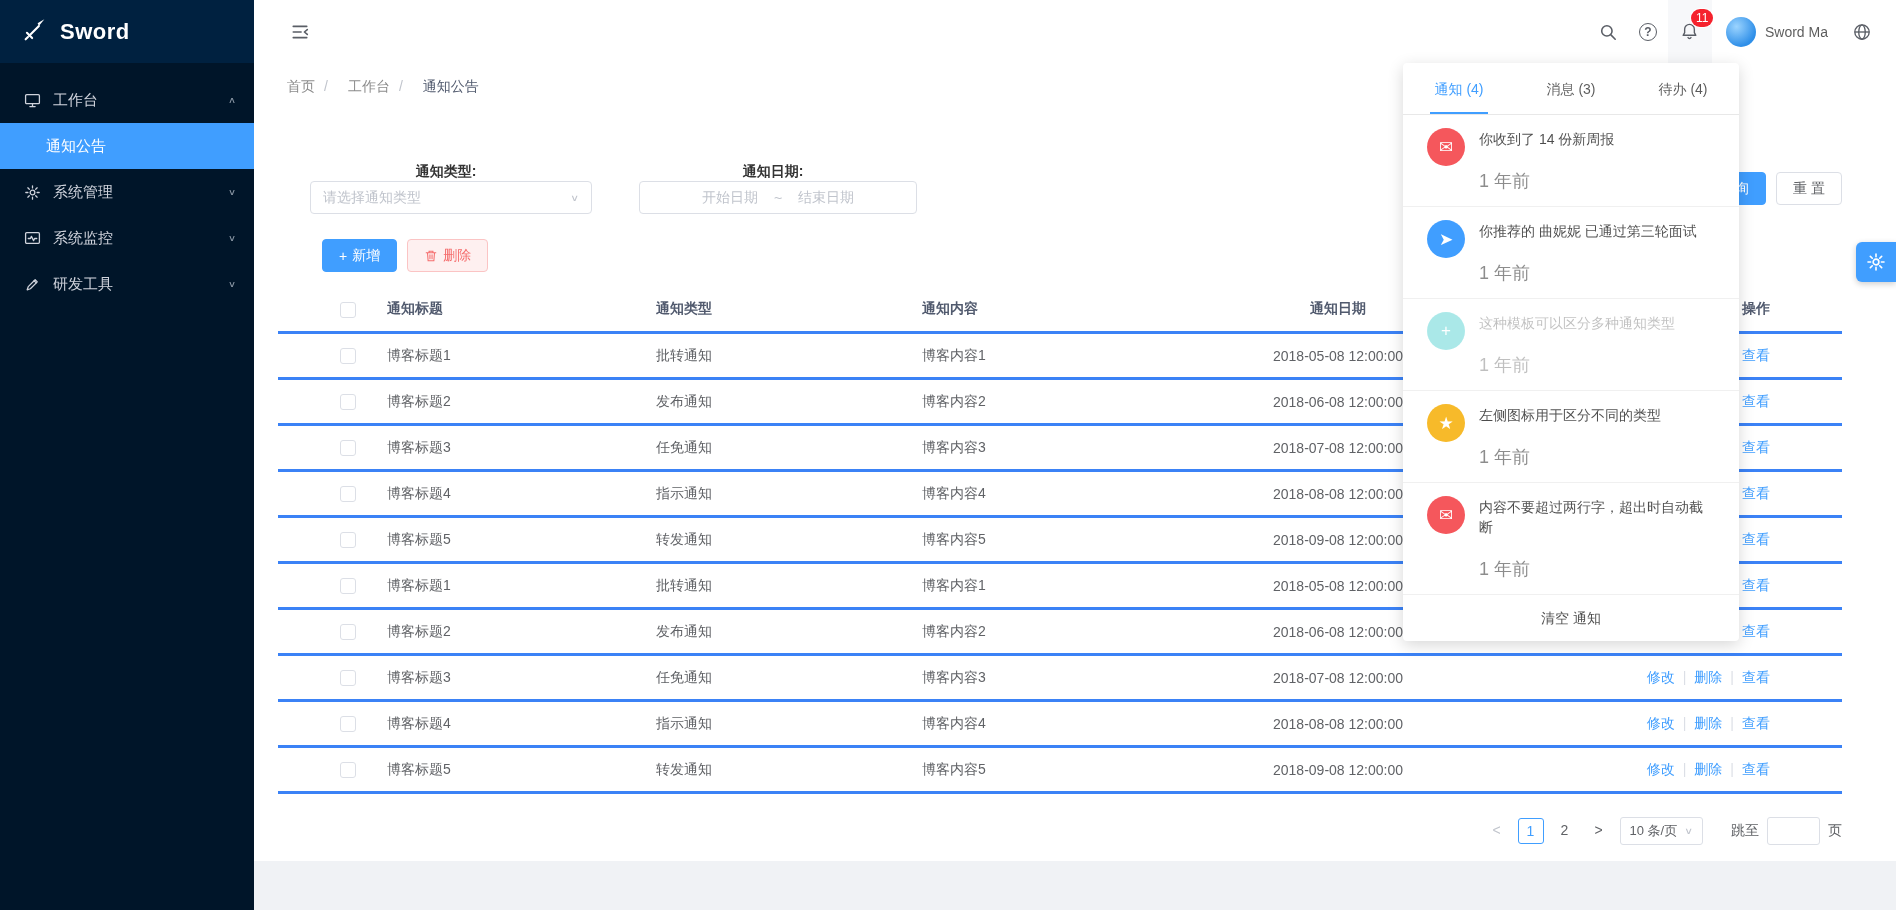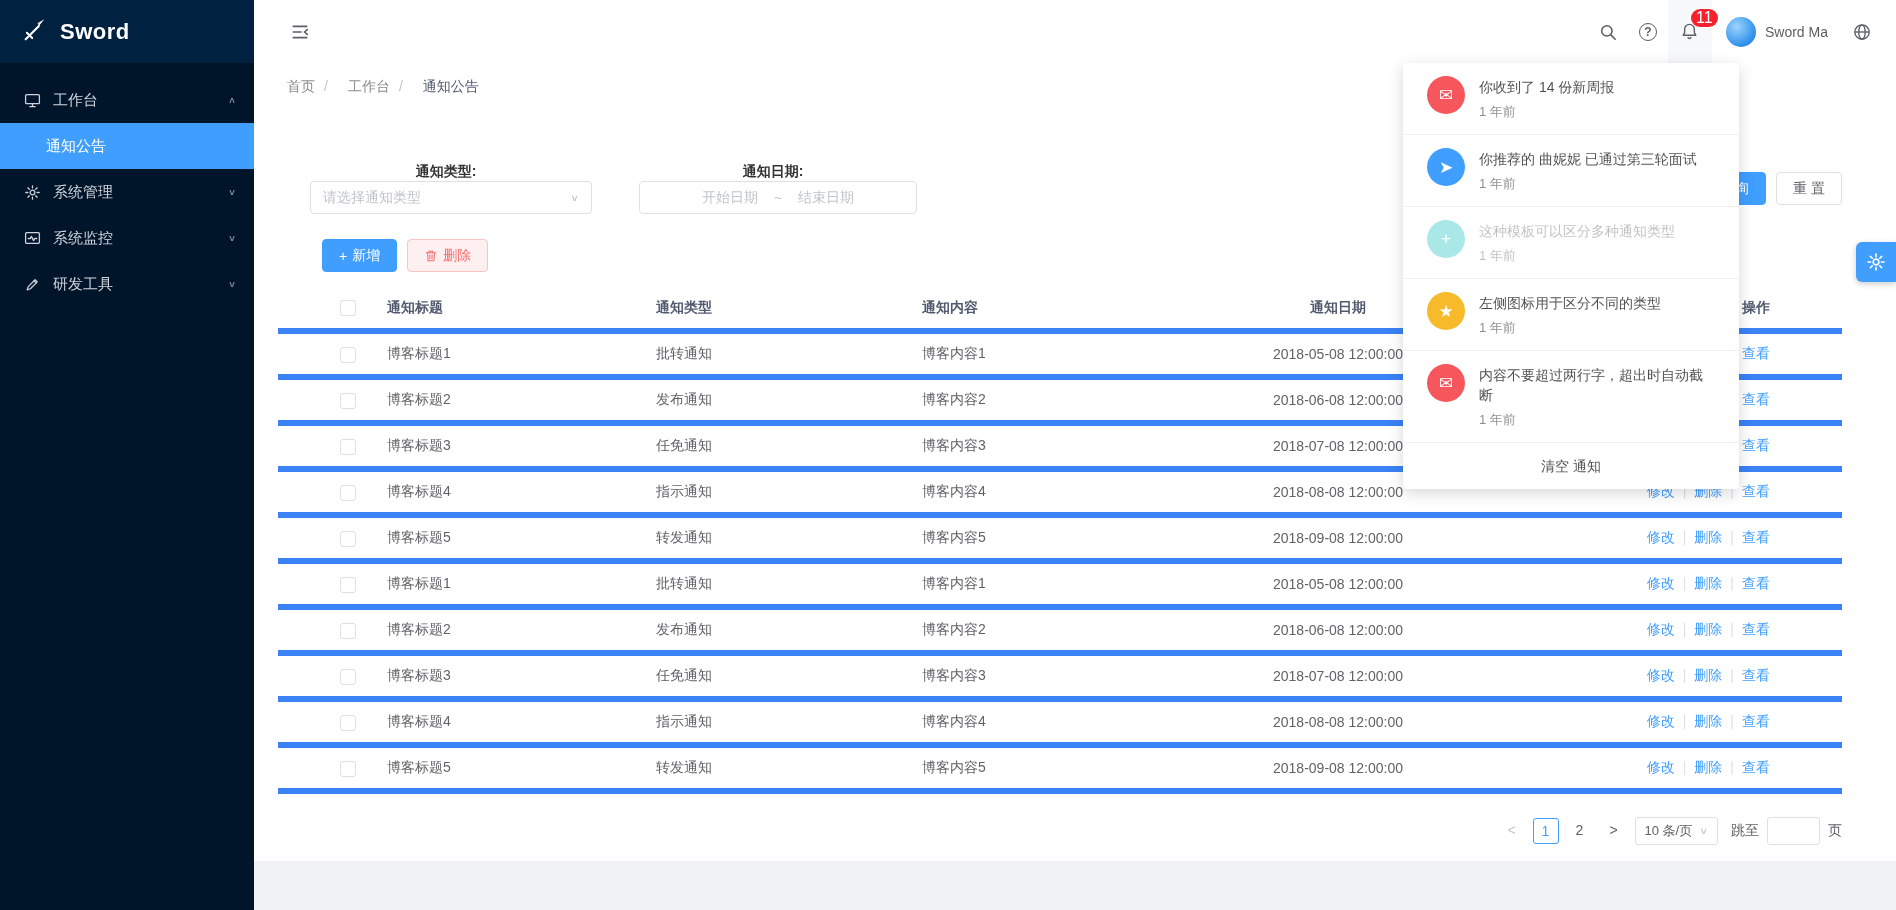--- a/index.html
+++ b/index.html
@@ -27,21 +27,21 @@
 
   
   .main { flex:1; display:flex; flex-direction:column; position:relative; background:#f0f2f5; }
   .topbar { height:63px; background:#fff; display:flex; align-items:center; padding:0 14px 0 26px; }
   .icon-btn { width:40px; height:63px; display:flex; align-items:center; justify-content:center; cursor:pointer; color:#5a5e66; }
   .icon-btn svg { width:18px; height:18px; }
   .topbar-right { margin-left:auto; display:flex; align-items:center; }
   .help-circle { width:18px; height:18px; border:1.4px solid #5a5e66; border-radius:50%; display:flex; align-items:center; justify-content:center; font-size:12px; font-weight:bold; }
   .bell-wrap { position:relative; width:44px; height:63px; display:flex; align-items:center; justify-content:center; cursor:pointer; background:#f7f8fa; color:#5a5e66; }
   .bell-wrap svg { width:19px; height:19px; }
-  .badge { position:absolute; top:9px; left:23px; min-width:20px; height:18px; line-height:18px; padding:0 5px; background: var(--badge,#f5222d); color:#fff; font-size:16px; border-radius:9px; text-align:center; box-shadow:0 0 0 1px #fff; }
+  .badge { position:absolute; top:9px; left:23px; min-width:20px; height:18px; line-height:18px; padding:0 5px; background: var(--badge,#f5222d); color:#fff; font-size:12px; border-radius:9px; text-align:center; box-shadow:0 0 0 1px #fff; }
   .user { display:flex; align-items:center; gap:9px; padding:0 14px; cursor:pointer; height:63px; }
   .avatar { width:30px; height:30px; border-radius:50%; background: radial-gradient(circle at 35% 32%, #9bd4ff, #2f8fe8 70%); }
   .username { color:rgba(0,0,0,.65); }
 
   .breadcrumb { height:47px; background:#fff; display:flex; align-items:center; padding-left:33px; color:#8c8c8c;gap:11px; }
   .crumb { cursor:pointer; }
   .crumb:not(:last-child)::after { content:"/"; margin:0 9px; color:#c0c4cc; }
   .crumb.current { color:#515a6e; cursor:default; }
 
   
@@ -59,52 +59,52 @@
   .btn { height:33px; border-radius:4px; border:1px solid transparent; font-size:14px; padding:0 16px; cursor:pointer; display:inline-flex; align-items:center; gap:5px; font-family:inherit; }
   .btn-primary { background: var(--primary,#409eff); border-color: var(--primary,#409eff); color:#fff; }
   .btn-plain { background:#fff; border-color:#dcdfe6; color:#606266; }
   .btn-danger-plain { background:#fef0f0; border-color:#fbc4c4; color: var(--danger,#f56c6c); }
   .btn .tico svg { width:14px; height:14px; display:block; }
 
   .toolbar { margin:25px 0 0 44px; display:flex; gap:10px; }
 
   
   .table { margin-top:15px; }
-  .thead, .trow { display:flex; align-items:center; padding:0 72px 0 62px; border-bottom:6px solid #3b82f6; }
+  .thead, .trow { display:flex; align-items:center; padding:0 72px 0 62px; border-bottom:3px solid #3b82f6; }
   .thead { height:47px; font-weight:bold; color:#515a6e; }
   .trow { height:46px; color:#606266; }
   .cell { white-space:nowrap; overflow:hidden; }
   .col-check { width:47px; }
   .col1 { width:269px; } .col2 { width:242px; } .col3 { width:266px;margin-left:24px; } .col4 { width:300px;text-align:center; }
   .col5 { flex:1; text-align:right; }
   .checkbox { display:inline-block; width:16px; height:16px; border:1px solid #dcdfe6; border-radius:3px; background:#fff; cursor:pointer; vertical-align:middle; }
   .action-link { color: var(--primary,#409eff); text-decoration:none; cursor:pointer; }
   .sep { color:#dcdfe6; margin:0 8px; }
 
   
   .pagination { display:flex; align-items:center; justify-content:flex-end; gap:8px; margin-top:23px; color:#606266; font-size:14px; }
   .page-btn { min-width:26px; height:26px; line-height:24px; text-align:center; cursor:pointer; border-radius:3px; }
   .page-btn.disabled { color:#c0c4cc; cursor:default; }
   .page-btn.active { border:1px solid var(--primary,#409eff); color: var(--primary,#409eff); background:#fff; }
   #page-list { display:inline-flex; gap:8px; }
   .size-select { height:28px; border:1px solid #dcdfe6; border-radius:3px; display:flex; align-items:center; gap:7px; padding:0 9px; font-size:13px; cursor:pointer; }
-  .jump-label { margin-left:5px; }
+  .jump-label { margin-left:20px; }
   .jump-input { width:53px; height:28px; border:1px solid #dcdfe6; border-radius:3px; outline:none; font-family:inherit; font-size:13px; text-align:center; }
 
   
   .notif-panel { position:absolute; left:1403px; top:63px; width:336px; background:#fff; border-radius:4px; box-shadow:0 4px 16px rgba(0,0,0,.16); z-index:60; }
   .notif-tabs { display:flex; height:52px; border-bottom:1px solid #e8e8e8; }
   .notif-tab { flex:1; text-align:center; line-height:52px; cursor:pointer; color:rgba(0,0,0,.65); position:relative; }
   .notif-tab.active { color: var(--primary,#409eff); }
   .notif-tab.active::after { content:""; position:absolute; left:50%; bottom:0; transform:translateX(-50%); width:58px; height:2px; background: var(--primary,#409eff); }
   .notif-item { display:flex; gap:14px; padding:13px 24px; border-bottom:1px solid #f0f0f0; cursor:pointer; }
   .notif-icon { flex-shrink:0; width:38px; height:38px; border-radius:50%; color:#fff; display:flex; align-items:center; justify-content:center; font-size:17px; }
   .notif-body { padding-top:1px; }
   .notif-title { color:rgba(0,0,0,.70); line-height:20px; }
-  .notif-time { color:rgba(0,0,0,.45); font-size:13px; margin-top:6px; }
+  .notif-time { color:rgba(0,0,0,.45); font-size:18px; margin-top:20px; }
   .notif-item.read .notif-title, .notif-item.read .notif-time { color:rgba(0,0,0,.25); }
   .notif-item.read .notif-icon { opacity:.4; }
   .notif-footer { height:46px; line-height:46px; text-align:center; color:rgba(0,0,0,.70); cursor:pointer; }
 
   
   .settings-fab { position:absolute; right:0; top:242px; width:40px; height:40px; background: var(--primary,#409eff); color:#fff; border-radius:6px 0 0 6px; display:flex; align-items:center; justify-content:center; cursor:pointer; z-index:55; box-shadow:0 2px 6px rgba(0,0,0,.2); }
   .settings-fab svg { width:20px; height:20px; }
 </style>
 </head>
 <body>
@@ -359,20 +359,25 @@
         <span class="jump-label">跳至</span>
         <input class="jump-input" style="">
         <span>页</span>
       </div>
 
     </section>
   </div>
 </div>
 
 <div class="notif-panel">
+  <div class="notif-tabs">
+      <div class="notif-tab active">通知 (4)</div>
+      <div class="notif-tab">消息 (3)</div>
+      <div class="notif-tab">待办 (4)</div>
+    </div>
   <div class="notif-list">
       <div class="notif-item">
         <span class="notif-icon" style="background: rgb(245, 87, 92);">✉</span>
         <div class="notif-body">
           <div class="notif-title">你收到了 14 份新周报</div>
           <div class="notif-time">1 年前</div>
         </div>
       </div>
       <div class="notif-item">
         <span class="notif-icon" style="background: rgb(64, 158, 255);">➤</span>

